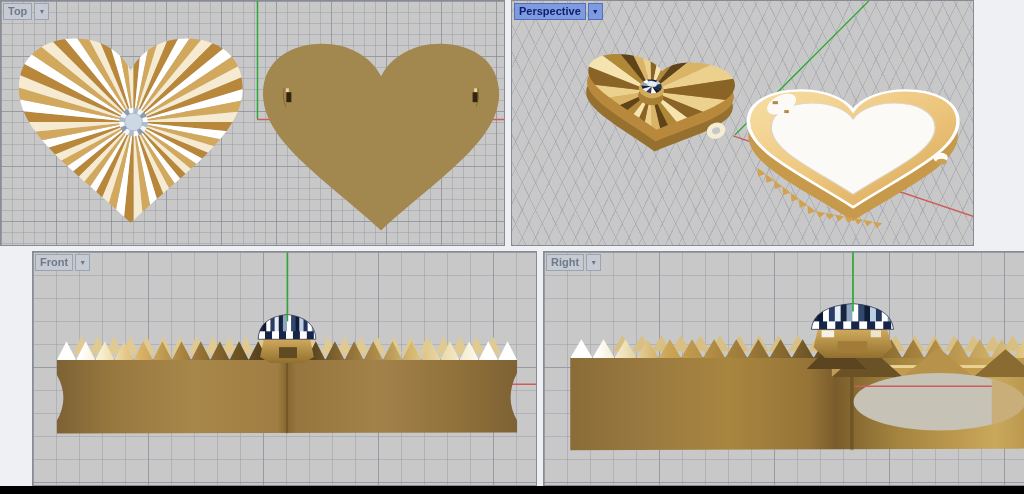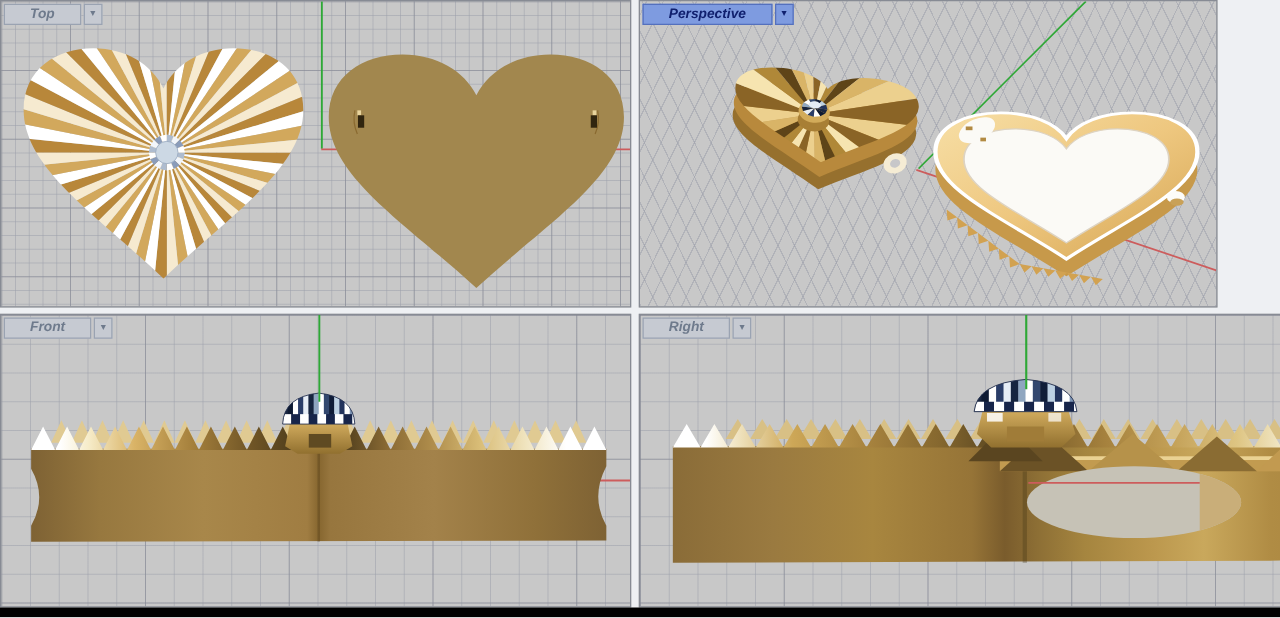--- a/index.html
+++ b/index.html
@@ -12,27 +12,27 @@
       linear-gradient(var(--grid-major) 1px, transparent 1px),
       linear-gradient(90deg, var(--grid-major) 1px, transparent 1px),
       linear-gradient(var(--grid-minor) 1px, transparent 1px),
       linear-gradient(90deg, var(--grid-minor) 1px, transparent 1px);
     background-size:55px 55px,55px 55px,11px 11px,11px 11px;}
   .grid-coarse{background-image:
       linear-gradient(var(--grid-major) 1px, transparent 1px),
       linear-gradient(90deg, var(--grid-major) 1px, transparent 1px),
       linear-gradient(var(--grid-minor) 1px, transparent 1px),
       linear-gradient(90deg, var(--grid-minor) 1px, transparent 1px);
-    background-size:115px 115px,115px 115px,23px 23px,23px 23px;}
+    background-size:115px 115px,115px 115px,23px 23px,23px 23px;margin-left:32px;}
   .grid-persp{background-image:
       repeating-linear-gradient(64deg, var(--grid-minor) 0 1px, transparent 1px 12px),
       repeating-linear-gradient(-64deg, var(--grid-minor) 0 1px, transparent 1px 12px);}
   .vp-head{position:absolute;left:2px;top:2px;display:flex;gap:2px;z-index:5;}
-  .vp-label{height:15px;line-height:15px;padding:0 20px;font-size:11px;font-weight:bold;
-    color:var(--label-text);background:var(--label-bg);border:1px solid var(--label-border);font-style:italic;}
+  .vp-label{height:15px;line-height:15px;padding:0 4px;font-size:11px;font-weight:bold;
+    color:var(--label-text);background:var(--label-bg);border:1px solid var(--label-border);}
   .vp-drop{width:13px;height:15px;display:flex;align-items:center;justify-content:center;
     background:var(--label-bg);border:1px solid var(--label-border);color:var(--label-text);}
   .vp-drop .chev{font-size:7px;line-height:1;}
   .vp-head.active .vp-label,.vp-head.active .vp-drop{
     color:var(--label-active-text);background:var(--label-active-bg);border-color:var(--label-active-border);}
   .bottom-bar{position:absolute;left:0;width:1024px;top:486px;height:8px;}
 </style>
 </head>
 <body>
 

